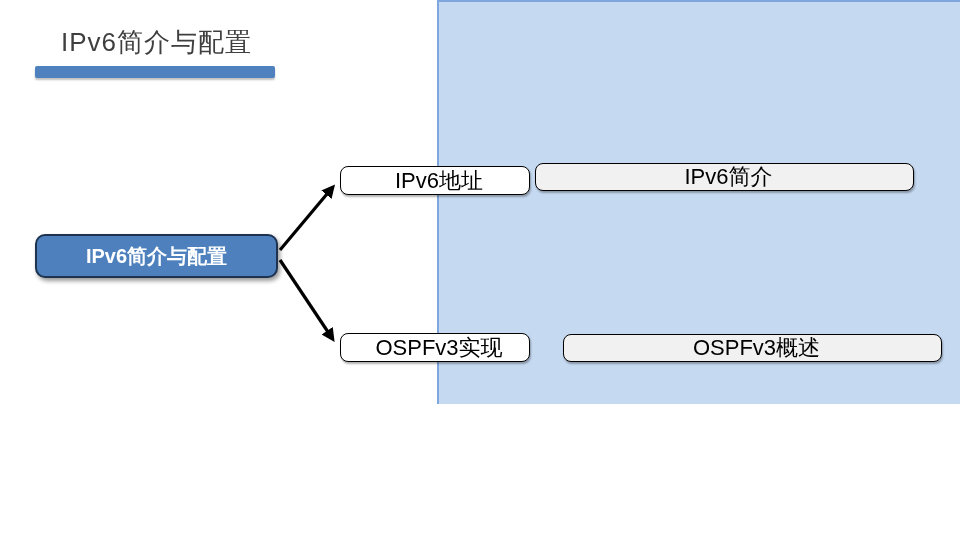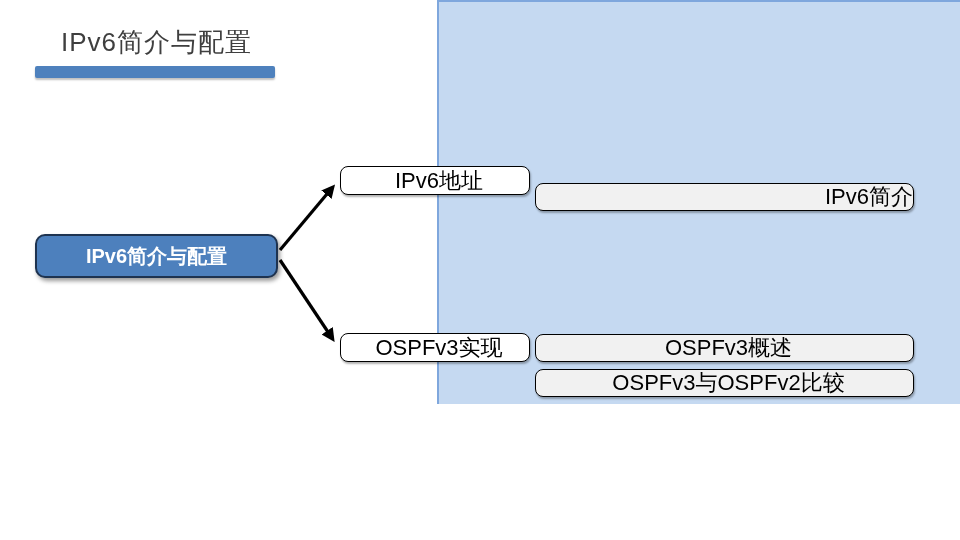--- a/index.html
+++ b/index.html
@@ -36,24 +36,24 @@
     position:absolute;box-sizing:border-box;
     border:1.4px solid #000000;border-radius:8px;
     box-shadow:1px 2px 2px rgba(0,0,0,0.3);
     display:flex;align-items:center;justify-content:center;
     color:#000000;font-size:22px;white-space:nowrap;padding-left:8px;
   }
   .l2{left:340px;width:190px;height:29px;background:#ffffff;}
   .l2-a{top:166px;}
   .l2-b{top:333px;align-items:center;}
   .l3{left:535px;width:379px;height:28px;background:var(--leaf-fill,#F1F1F1);}
-  .l3-a1{top:183px;justify-content:flex-end;}
+  .l3-a1{top:163px;}
   .l3-a2{top:202px;}
   .l3-a3{top:238px;}
-  .l3-b1{top:334px;}
+  .l3-b1{top:334px;margin-left:28px;}
   .l3-b2{top:369px;}
 </style>
 </head>
 <body>
 
 <div class="slide">
 
   <div class="bg-panel"></div>
 
   <div class="slide-title">IPv6简介与配置</div>
@@ -79,17 +79,14 @@
   <div class="node l2 l2-b">
     <span>OSPFv3实现</span>
   </div>
 
   <div class="node l3 l3-a1">
     <span>IPv6简介</span>
   </div>
   <div class="node l3 l3-b1">
     <span>OSPFv3概述</span>
   </div>
-  <div class="node l3 l3-b2">
-    <span>OSPFv3与OSPFv2比较</span>
-  </div>
 
 </div>
 
 </body></html>

